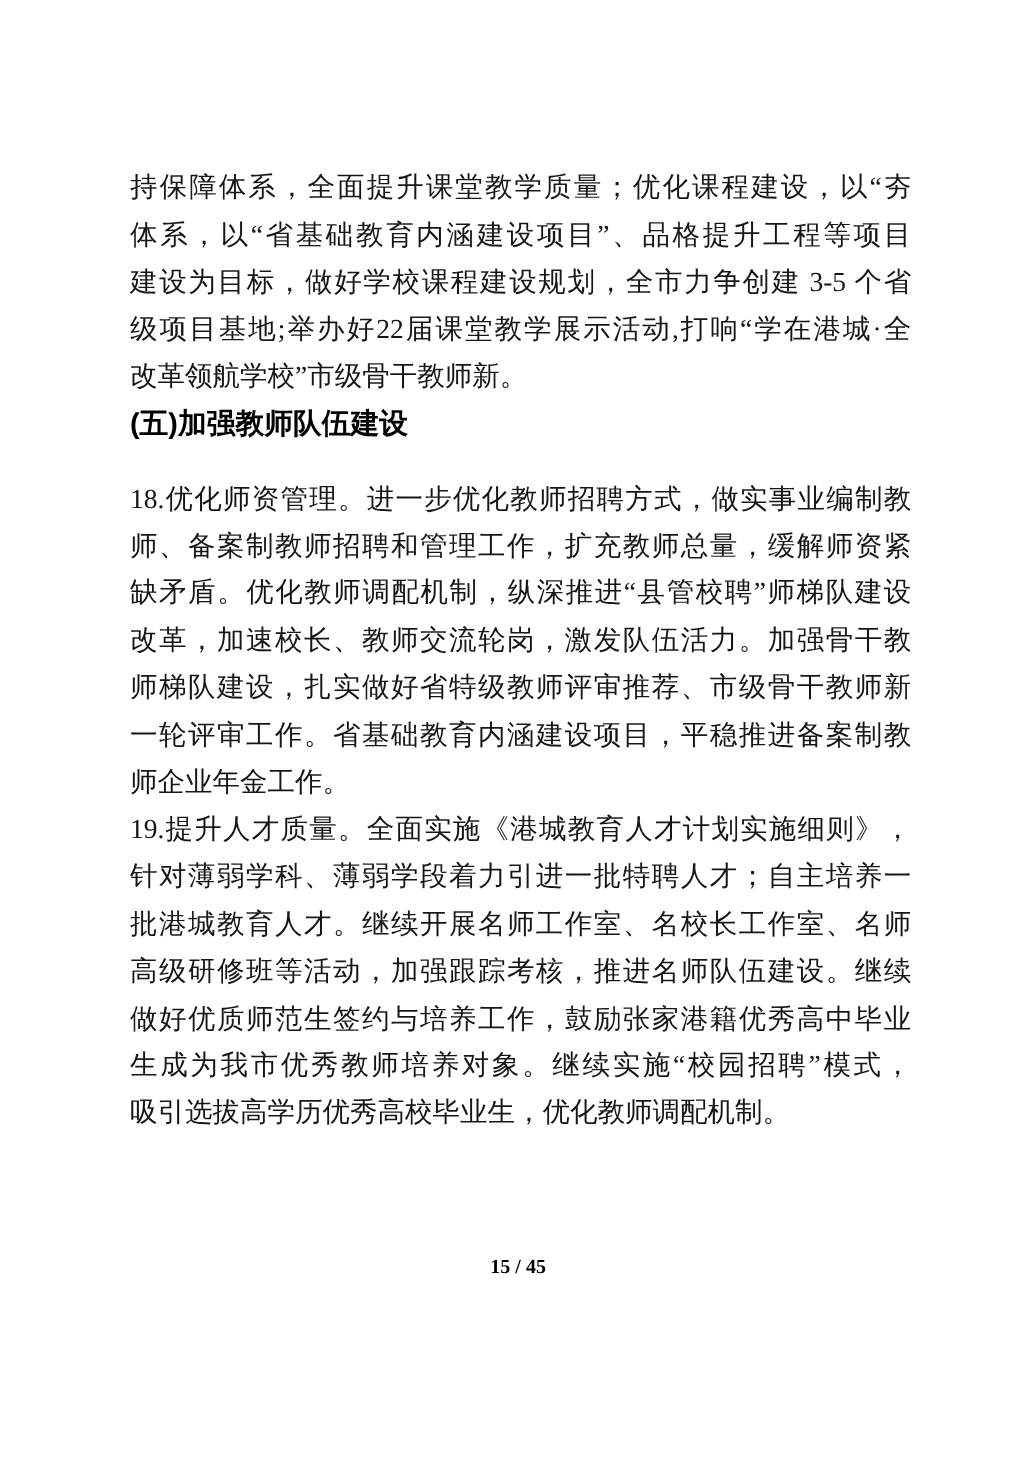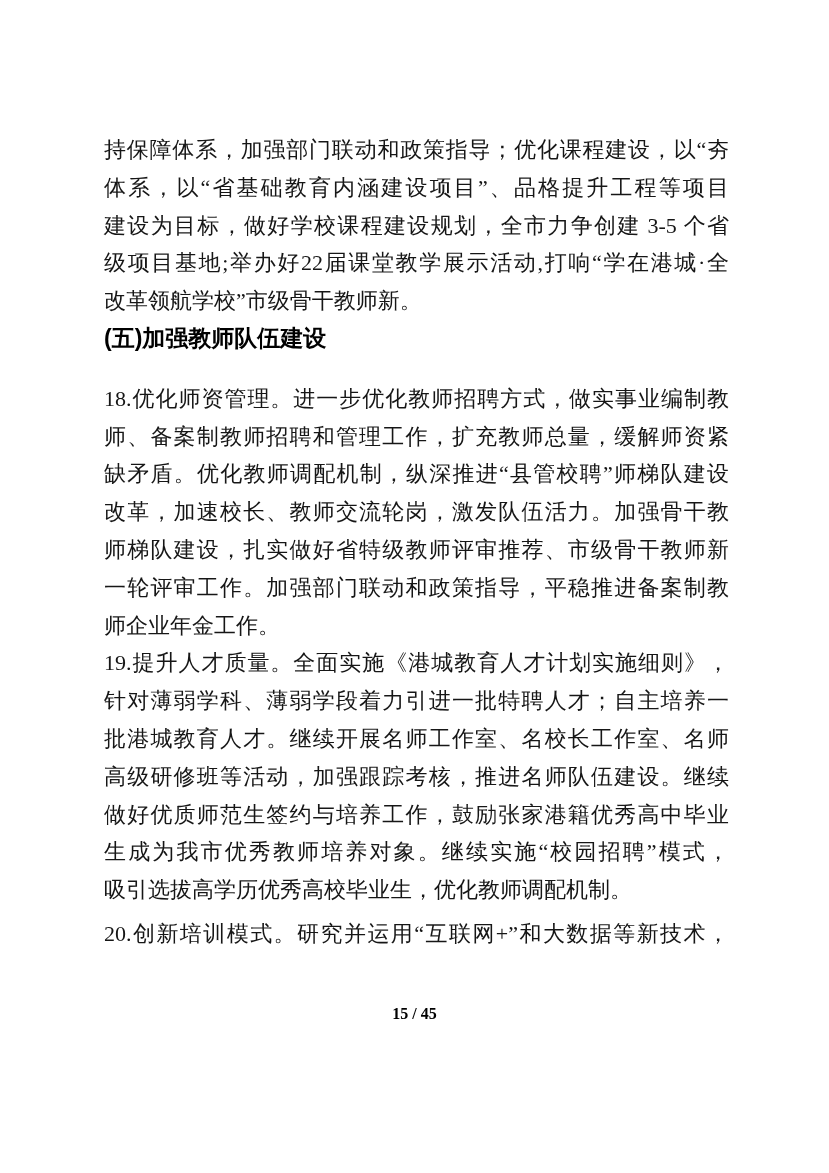--- a/index.html
+++ b/index.html
@@ -60,47 +60,44 @@
     color: #000000;
   }
 </style>
 </head>
 <body>
 
 <div class="page">
 
   <div class="content">
       <div class="paragraph">
-        <div class="line full">持保障体系，加强部门联动和政策指导；优化课程建设，以“夯</div>
+        <div class="line full">持保障体系，全面提升课堂教学质量；优化课程建设，以“夯</div>
         <div class="line full">体系，以“省基础教育内涵建设项目”、品格提升工程等项目</div>
         <div class="line full">建设为目标，做好学校课程建设规划，全市力争创建 3-5 个省</div>
         <div class="line full">级项目基地;举办好22届课堂教学展示活动,打响“学在港城·全</div>
         <div class="line">改革领航学校”市级骨干教师新。</div>
       </div>
       <div class="heading">(五)加强教师队伍建设</div>
       <div class="paragraph">
         <div class="line full">18.优化师资管理。进一步优化教师招聘方式，做实事业编制教</div>
         <div class="line full">师、备案制教师招聘和管理工作，扩充教师总量，缓解师资紧</div>
         <div class="line full">缺矛盾。优化教师调配机制，纵深推进“县管校聘”师梯队建设</div>
         <div class="line full">改革，加速校长、教师交流轮岗，激发队伍活力。加强骨干教</div>
         <div class="line full">师梯队建设，扎实做好省特级教师评审推荐、市级骨干教师新</div>
-        <div class="line full">一轮评审工作。加强部门联动和政策指导，平稳推进备案制教</div>
+        <div class="line full">一轮评审工作。省基础教育内涵建设项目，平稳推进备案制教</div>
         <div class="line">师企业年金工作。</div>
       </div>
       <div class="paragraph">
         <div class="line full">19.提升人才质量。全面实施《港城教育人才计划实施细则》，</div>
         <div class="line full">针对薄弱学科、薄弱学段着力引进一批特聘人才；自主培养一</div>
         <div class="line full">批港城教育人才。继续开展名师工作室、名校长工作室、名师</div>
         <div class="line full">高级研修班等活动，加强跟踪考核，推进名师队伍建设。继续</div>
         <div class="line full">做好优质师范生签约与培养工作，鼓励张家港籍优秀高中毕业</div>
         <div class="line full">生成为我市优秀教师培养对象。继续实施“校园招聘”模式，</div>
         <div class="line">吸引选拔高学历优秀高校毕业生，优化教师调配机制。</div>
       </div>
-      <div class="paragraph" style="margin-top: 6px;">
-        <div class="line full">20.创新培训模式。研究并运用“互联网+”和大数据等新技术，</div>
-      </div>
     </div>
 
   <div class="footer">
     <span class="page-number">15 / 45</span>
   </div>
 
 </div>
 
 </body></html>

